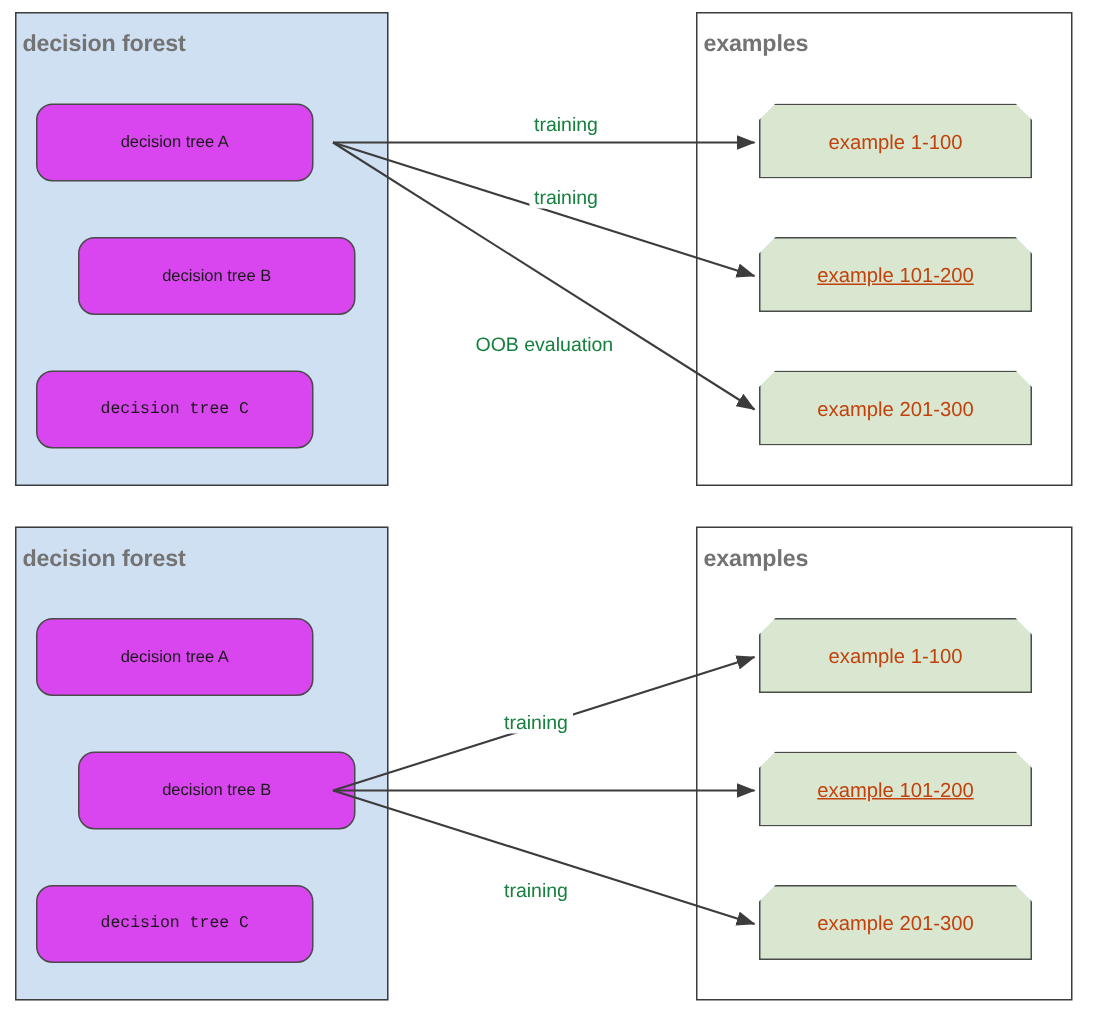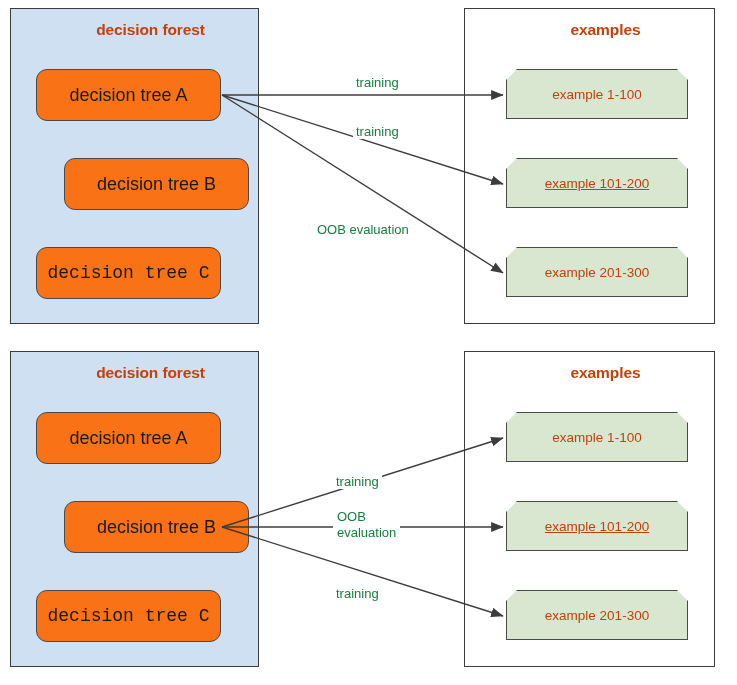--- a/index.html
+++ b/index.html
@@ -10,29 +10,29 @@
   }
   .diagram{position:absolute;left:0;width:737px;height:342px;}
   #diagram-top{top:0;}
   #diagram-bottom{top:343px;}
 
   .panel{position:absolute;box-sizing:border-box;border:1.6px solid #3c3c3c;}
   .panel-forest{left:10px;top:8px;width:249px;height:316px;background:#cfe0f3;}
   .panel-examples{left:464px;top:8px;width:251px;height:316px;background:#ffffff;}
 
   .panel-title{
-    position:absolute;left:16px;width:100%;top:12px;text-align:center;
-    font-size:15.5px;font-weight:bold;letter-spacing:-0.1px;color:#c2410c;
+    position:absolute;left:4px;width:100%;top:12px;text-align:left;
+    font-size:15.5px;font-weight:bold;letter-spacing:-0.1px;color:#737373;
   }
 
   .tree-box{
-    position:absolute;left:36px;width:185px;height:52px;
-    background:#f97316;border:1.5px solid #4a4a4a;border-radius:11px;
+    position:absolute;left:24px;width:185px;height:52px;
+    background:#d946ef;border:1.5px solid #4a4a4a;border-radius:11px;
     box-sizing:border-box;display:flex;align-items:center;justify-content:center;
-    font-size:18px;color:#1a1a1a;
+    font-size:11px;color:#1a1a1a;
   }
   .tree-0{top:69px;} .tree-1{top:158px;margin-left:28px;} .tree-2{top:247px;font-family:Liberation Mono, monospace;}
 
   .example-box{
     position:absolute;left:506px;width:182px;height:50px;
     background:#d9e7d0;border:1.5px solid #4a4a4a;
     box-sizing:border-box;display:flex;align-items:center;justify-content:center;
     font-size:13.5px;color:#c2410c;
     clip-path:polygon(11px 0,calc(100% - 11px) 0,100% 11px,100% 100%,0 100%,0 11px);
   }
@@ -107,19 +107,15 @@
         <polygon points="0 0, 9 3.5, 0 7" fill="#3c3c3c"></polygon>
       </marker>
     </defs>
     <line x1="222" y1="184" x2="503" y2="95" stroke="#3c3c3c" stroke-width="1.4" marker-end="url(#arrowhead-bottom)"></line>
     <line x1="222" y1="184" x2="503" y2="184" stroke="#3c3c3c" stroke-width="1.4" marker-end="url(#arrowhead-bottom)"></line>
     <line x1="222" y1="184" x2="503" y2="273" stroke="#3c3c3c" stroke-width="1.4" marker-end="url(#arrowhead-bottom)"></line>
   </svg>
 
   <div class="edge-label" style="left:333px;top:131px;">training</div>
 
-  <div class="edge-label two-line" style="left:333px;top:166px;">
-    <div>OOB</div>
-    <div>evaluation</div>
-  </div>
 
   <div class="edge-label" style="left:333px;top:243px;">training</div>
 </div>
 
 </body></html>

